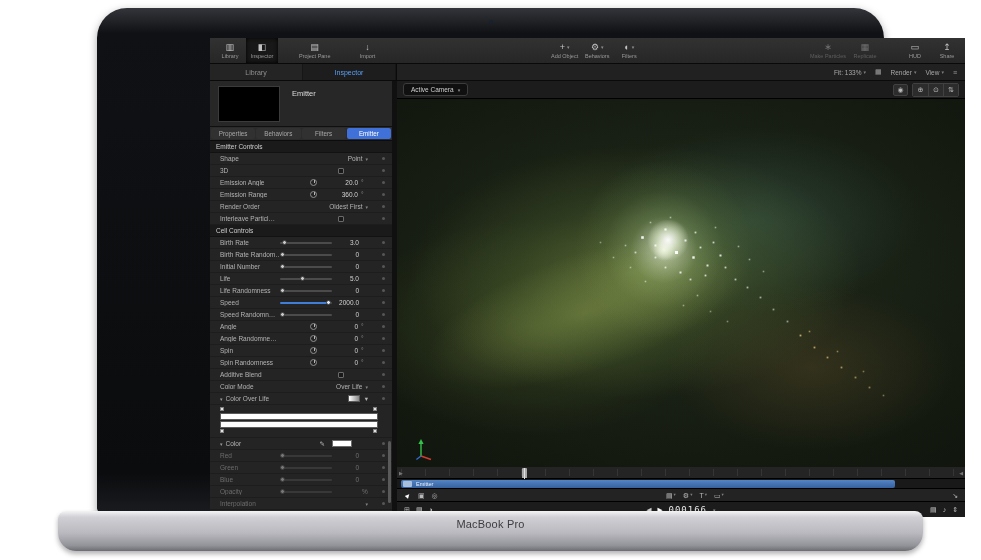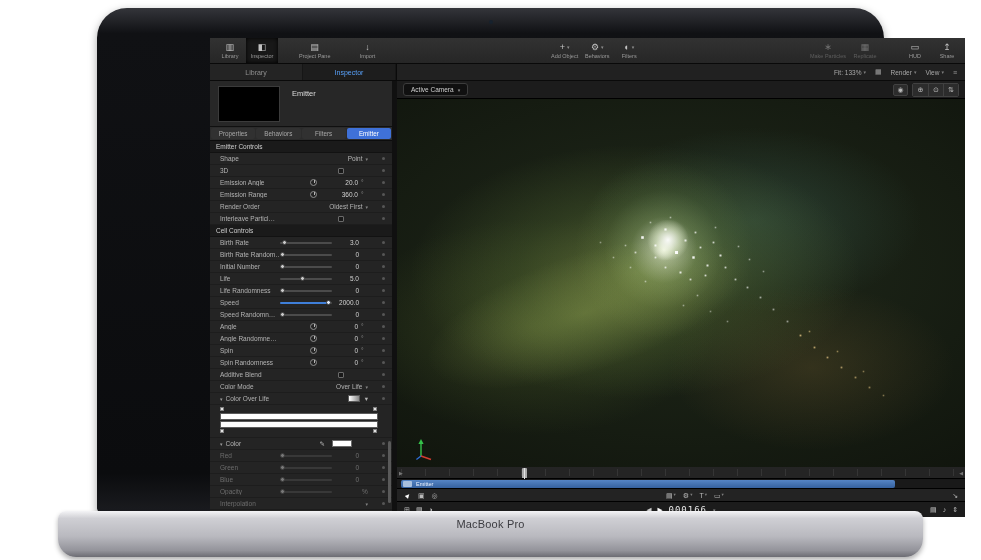--- a/index.html
+++ b/index.html
@@ -4,21 +4,21 @@
 <style>
   *{margin:0;padding:0;box-sizing:border-box;}
   html,body{width:981px;height:560px;background:#fff;font-family:"Liberation Sans",sans-serif;overflow:hidden;}
   .stage{position:relative;width:981px;height:560px;}
 
   
   .mb-body{position:absolute;left:97px;top:8px;width:787px;height:506px;
     background:linear-gradient(180deg,#34353a 0%,#101114 5%,#0b0c0e 92%,#1b1c20 100%);
     border-radius:30px 30px 6px 6px;box-shadow:0 3px 8px rgba(0,0,0,.35);}
   .camera-dot{position:absolute;left:50%;top:12px;width:4px;height:4px;margin-left:-2px;border-radius:50%;background:#17222e;}
-  .mb-base{position:absolute;left:58px;top:511px;width:865px;height:46px;z-index:5;
+  .mb-base{position:absolute;left:58px;top:511px;width:865px;height:40px;z-index:5;
     background:linear-gradient(180deg,#f4f4f6 0%,#cfcfd4 16%,#b9b9bf 55%,#93939a 86%,#6c6c73 100%);
     border-radius:8px 8px 18px 18px;box-shadow:0 3px 5px rgba(0,0,0,.3);}
   .mb-brand{width:100%;text-align:center;padding-top:7px;font-size:11px;color:#3c3c41;letter-spacing:.2px;}
 
   
   .screen{position:absolute;left:113px;top:30px;width:755px;height:479px;background:#161616;
     overflow:hidden;display:flex;flex-direction:column;font-size:7px;color:#c8c8c8;}
 
   
   .toolbar{height:26px;flex:0 0 26px;background:linear-gradient(#323232,#262626);border-bottom:1px solid #090909;

